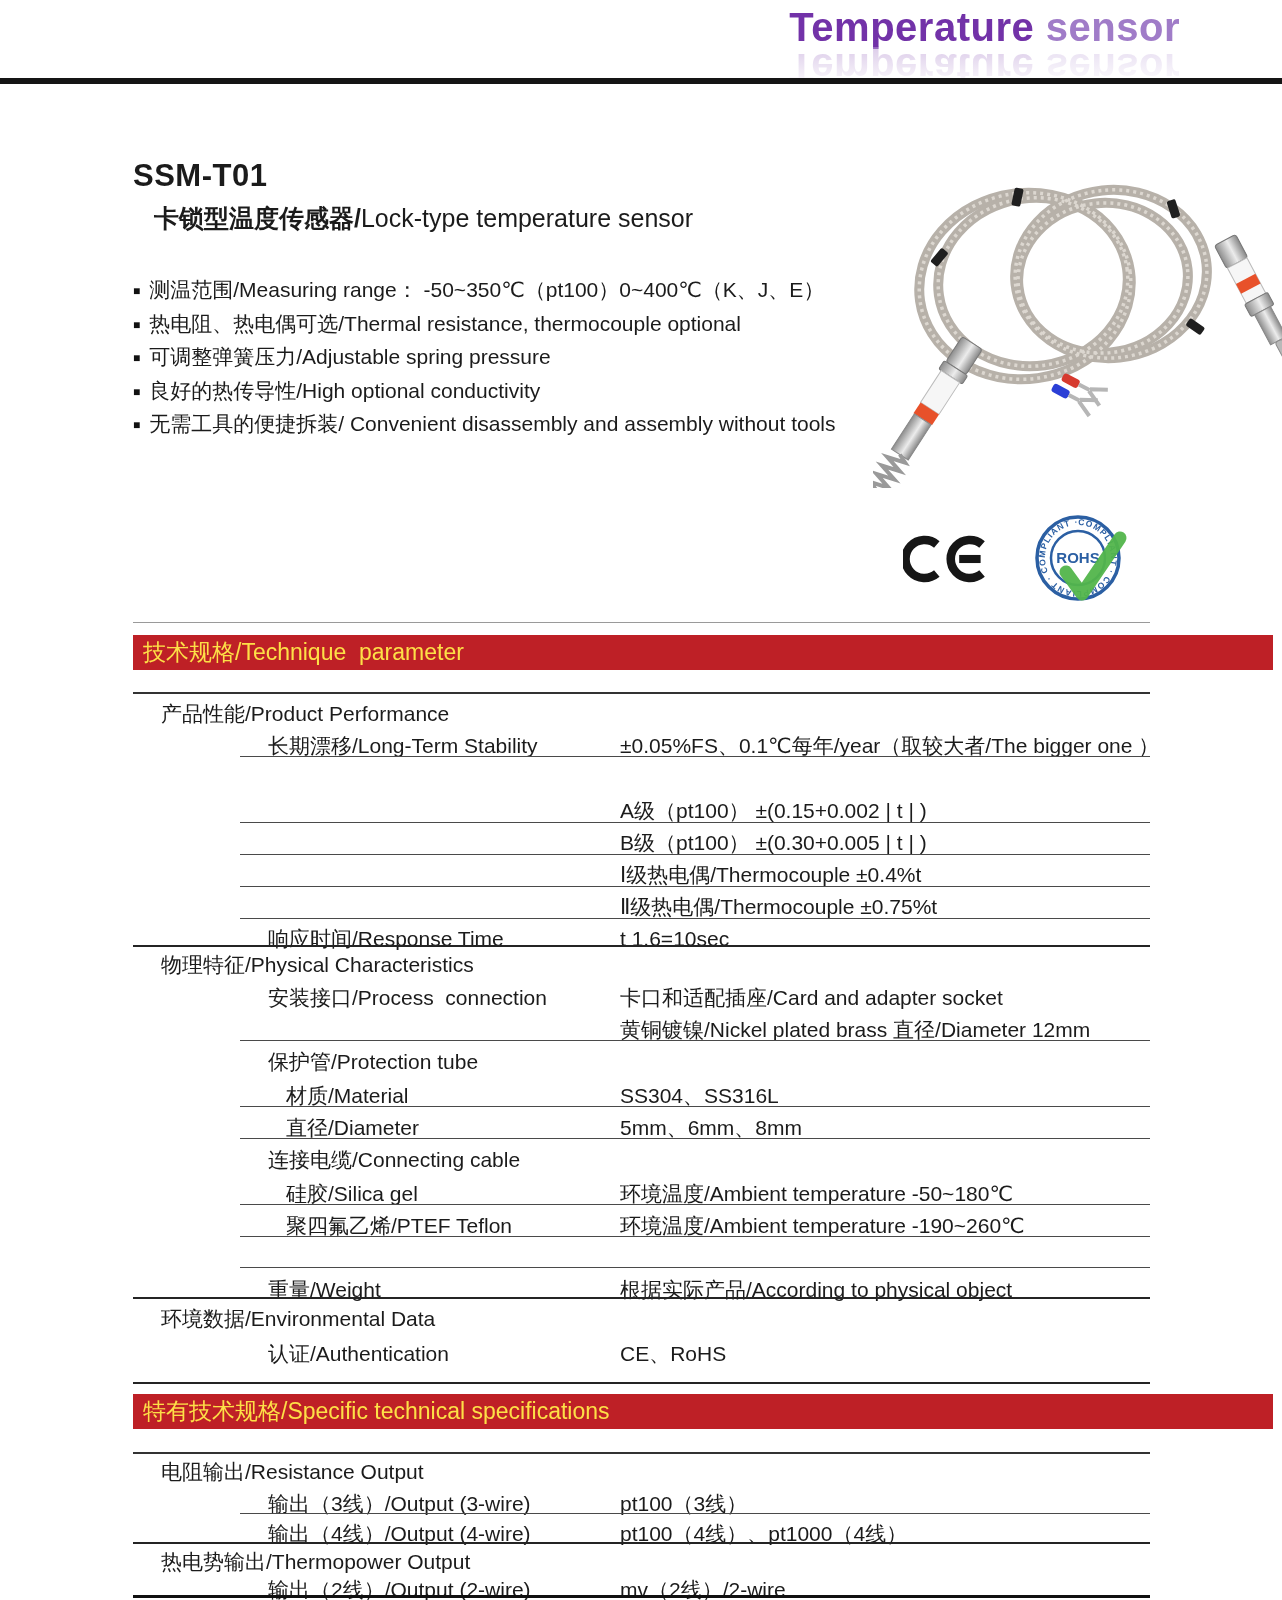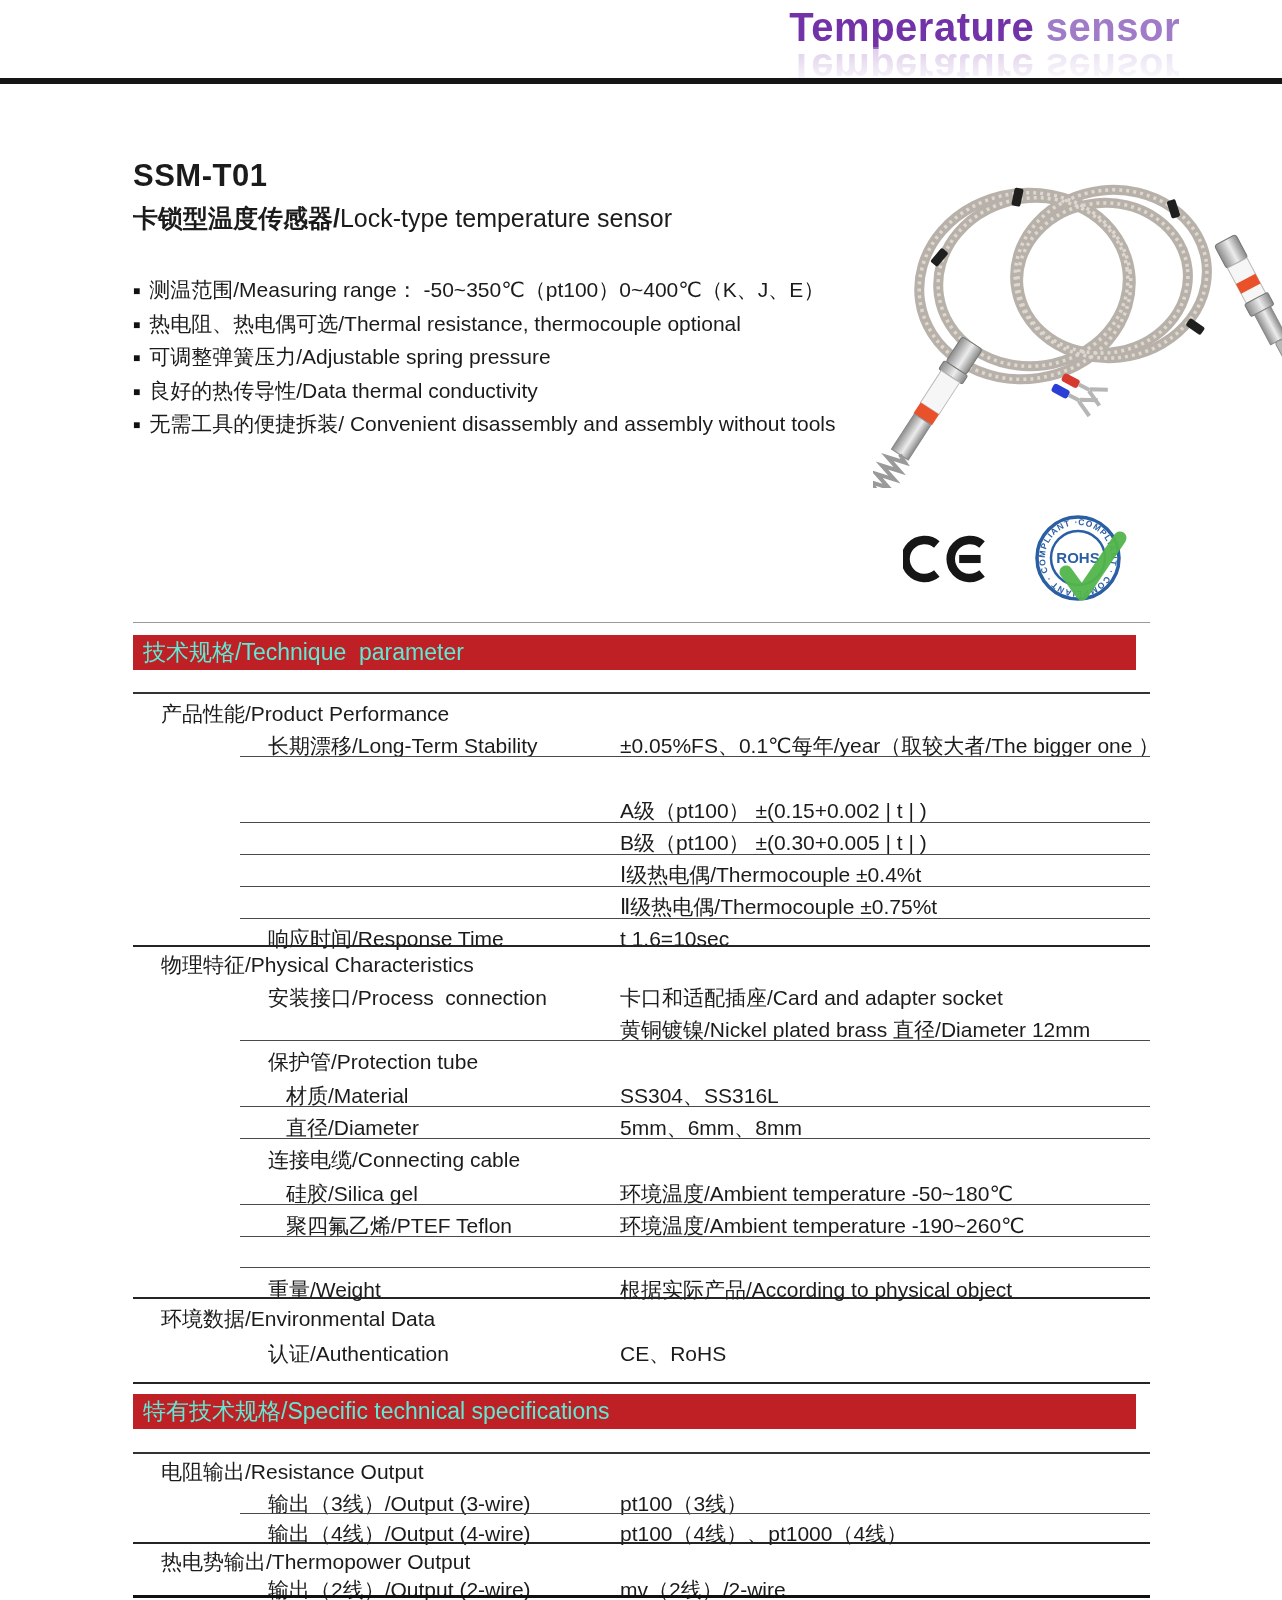--- a/index.html
+++ b/index.html
@@ -14,37 +14,37 @@
   .wordmark-reflection{position:absolute;top:47px;left:0;width:1180px;text-align:right;
             font-size:40px;font-weight:bold;letter-spacing:.5px;line-height:42px;white-space:pre;
             transform:scaleY(-1);opacity:.32;}
   .reflection-fade{position:absolute;top:47px;left:0;width:1282px;height:45px;
             background:linear-gradient(to bottom,rgba(255,255,255,.25),#ffffff 90%);}
   .top-bar{position:absolute;top:78px;left:0;width:1282px;height:6px;background:#151515;}
 
   
   .model{position:absolute;left:133px;top:158px;font-size:31px;font-weight:bold;letter-spacing:.5px;}
   .subtitle{position:absolute;left:133px;top:202px;font-size:25px;white-space:pre;}
-  .subtitle .zh{font-weight:600;}
+  .subtitle .zh{font-weight:600;margin-left:21px;}
 
   
   .features{position:absolute;left:133px;top:274px;width:830px;}
   .feature{font-size:21px;line-height:31.5px;white-space:pre;}
   .bullet{font-size:12px;vertical-align:2px;margin-right:9px;color:#111;}
 
   
   .ce-box{position:absolute;left:903px;top:522px;}
   .rohs-box{position:absolute;left:1024px;top:510px;}
 
   
   .photo{position:absolute;left:873px;top:148px;}
 
   
-  .banner{position:absolute;left:133px;width:1003px;height:35px;background:#be2026;
-          color:#5eead4;font-size:23px;line-height:35px;padding-left:10px;box-sizing:border-box;white-space:pre;}
+  .banner{position:absolute;left:133px;width:1140px;height:35px;background:#be2026;
+          color:#fde047;font-size:23px;line-height:35px;padding-left:10px;box-sizing:border-box;white-space:pre;}
   .banner1{top:635px;}
   .banner2{top:1394px;}
   .pre-banner-line{position:absolute;left:133px;top:622px;width:1017px;height:1px;background:#9a9a9a;}
 
   
   .trow{position:absolute;left:133px;width:1017px;height:27px;font-size:21px;line-height:27px;margin-left:28px;}
   .lab{position:absolute;left:0;white-space:pre;}
   .lab.lvl1{left:107px;}
   .lab.lvl2{left:125px;}
   .val{position:absolute;left:459px;white-space:pre;}
@@ -120,21 +120,21 @@
     </g>
   </svg>
 
   <div class="model">SSM-T01</div>
   <div class="subtitle"><span class="zh">卡锁型温度传感器/</span><span>Lock-type temperature sensor</span></div>
 
   <div class="features">
     <div class="feature"><span class="bullet">■</span><span>测温范围/Measuring range： -50~350℃（pt100）0~400℃（K、J、E）</span></div>
     <div class="feature"><span class="bullet">■</span><span>热电阻、热电偶可选/Thermal resistance, thermocouple optional</span></div>
     <div class="feature"><span class="bullet">■</span><span>可调整弹簧压力/Adjustable spring pressure</span></div>
-    <div class="feature"><span class="bullet">■</span><span>良好的热传导性/Data thermal conductivity</span></div>
+    <div class="feature"><span class="bullet">■</span><span>良好的热传导性/High optional conductivity</span></div>
     <div class="feature"><span class="bullet">■</span><span>无需工具的便捷拆装/ Convenient disassembly and assembly without tools</span></div>
   </div>
 
   <svg class="ce-box" width="100" height="74" viewBox="0 0 210 100">
     <path d="M71 19.4 A40 40 0 1 0 71 80.6" stroke="#161616" stroke-width="18" fill="none"></path>
     <path d="M166 19.4 A40 40 0 1 0 166 80.6" stroke="#161616" stroke-width="18" fill="none"></path>
     <path d="M118 50 L163 50" stroke="#161616" stroke-width="17" fill="none"></path>
   </svg>
 
   <svg class="rohs-box" width="108" height="100" viewBox="0 0 108 100">

